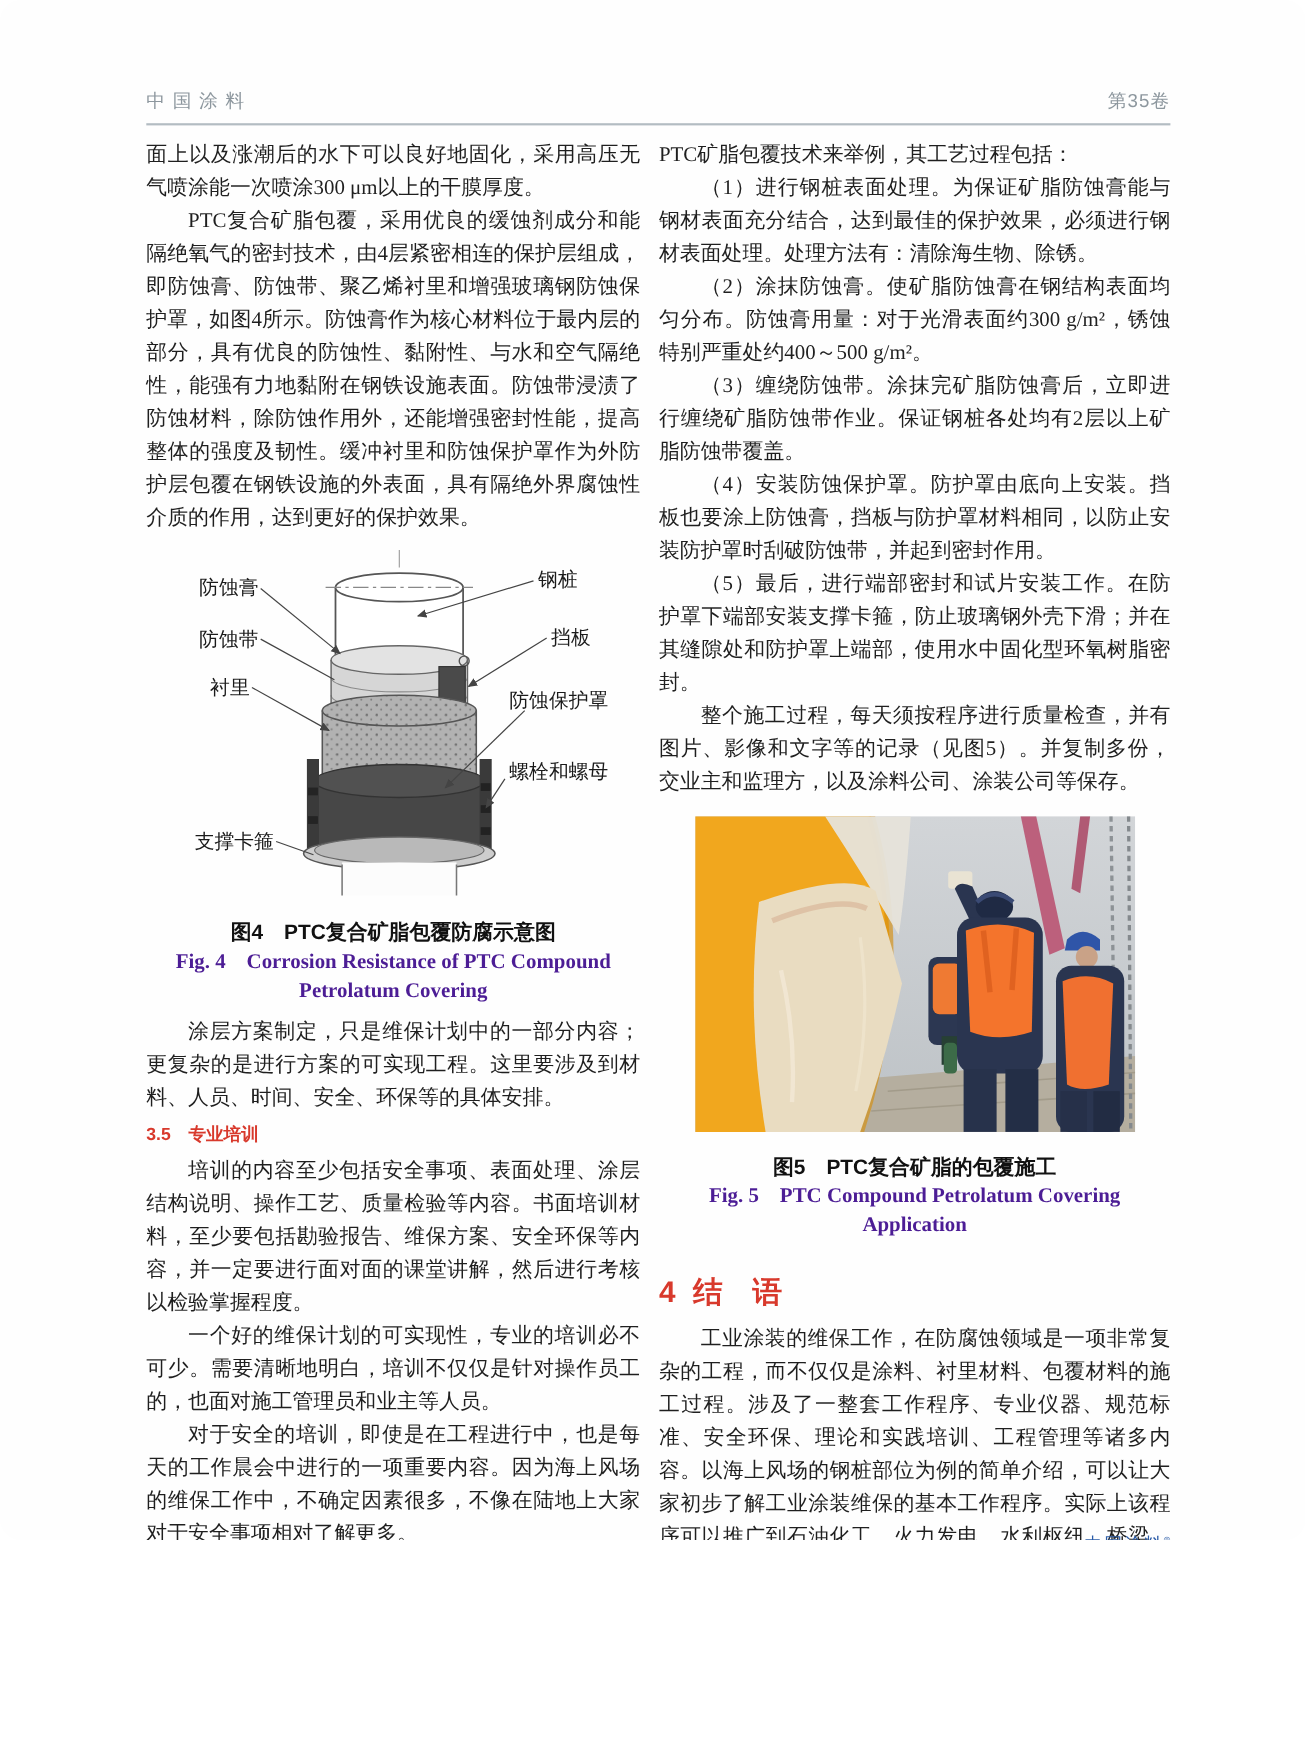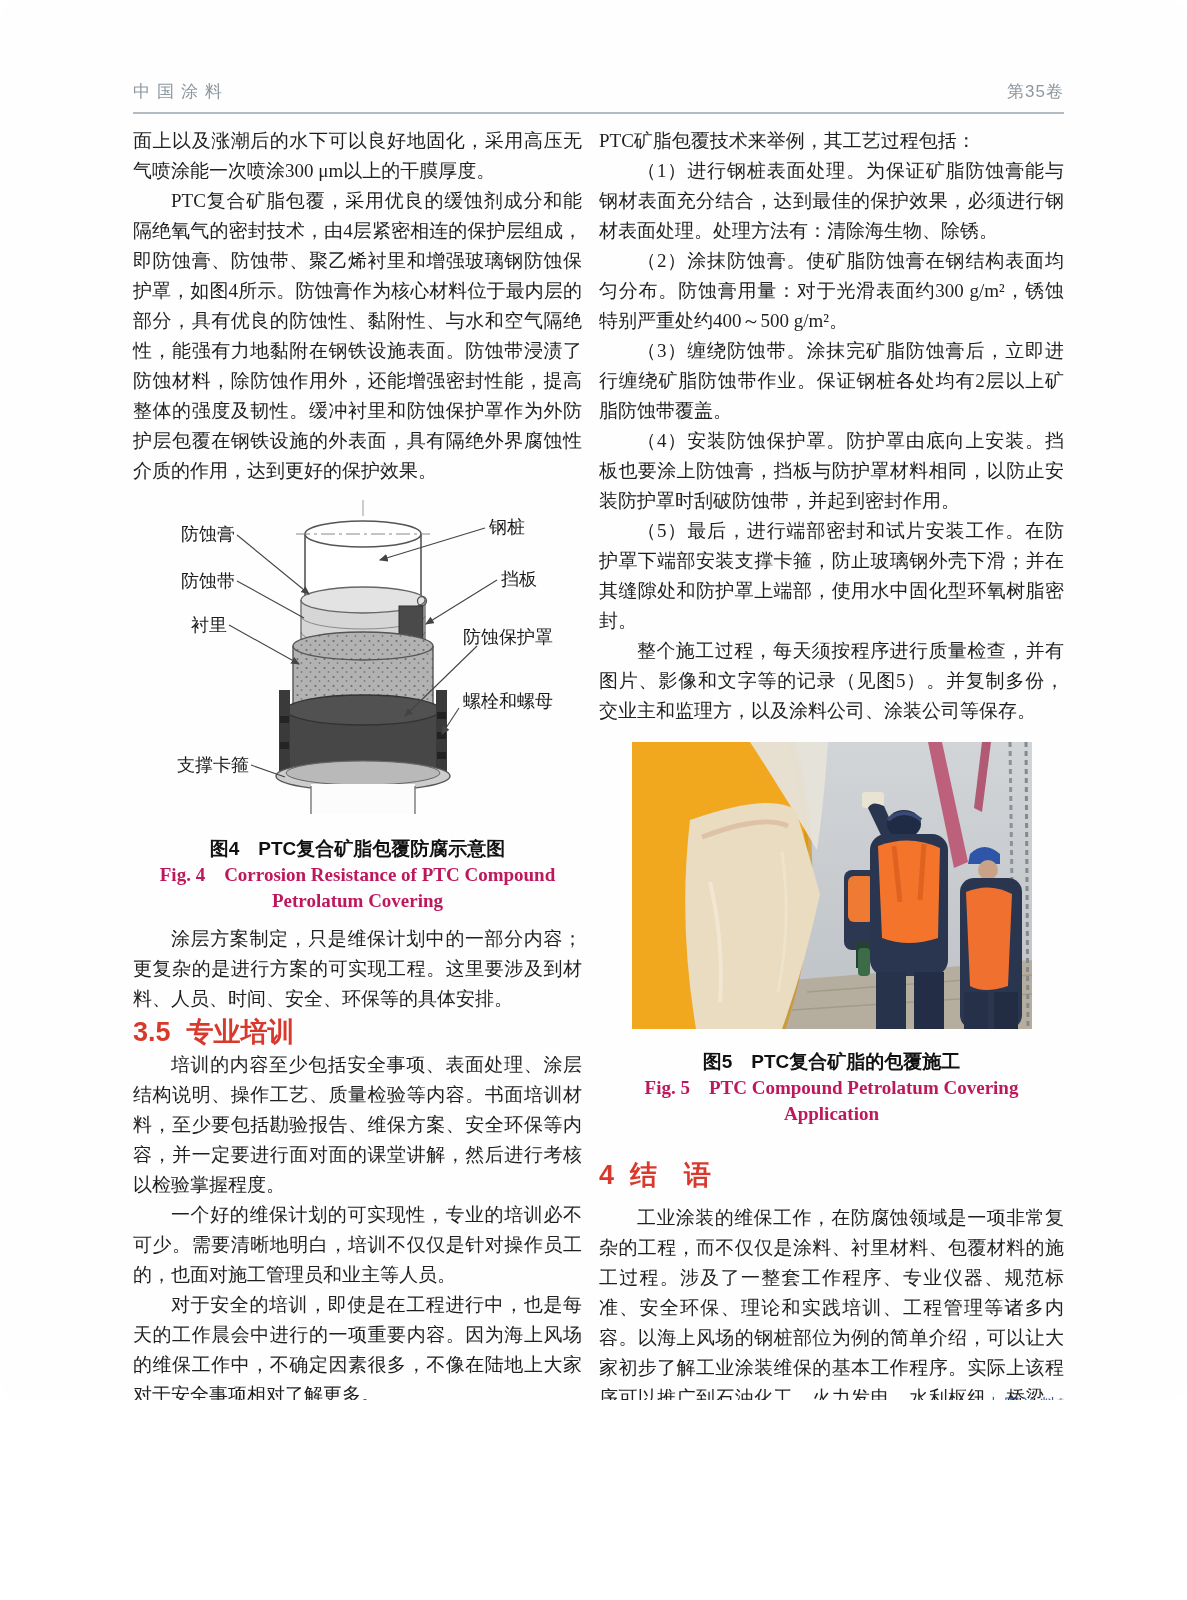--- a/index.html
+++ b/index.html
@@ -21,38 +21,38 @@
   .col-left  { left:133px; width:449px; }
   .col-right { left:599px; width:465px; }
   p.body {
     margin:0; font-size:19px; line-height:30px; text-align:justify;
     text-indent:2em; text-justify:inter-ideograph;
   }
   p.cont { text-indent:0; }
   
   .subhead {
     margin:3px 0 3px; color:#d8392c; font-family:"Liberation Sans", sans-serif;
-    font-weight:bold; font-size:27px; line-height:30px;
+    font-weight:bold; font-size:16px; line-height:30px;
   }
   .subhead .num { margin-right:16px; }
   .mainhead {
     margin:32px 0 12px; color:#d8392c; font-family:"Liberation Sans", sans-serif;
     font-weight:bold; font-size:27px; line-height:32px;
   }
   .mainhead .num { margin-right:16px; }
   
   .figure { margin:8px 0 10px; text-align:center; }
   .figure svg { display:block; margin:0 auto; }
   .cap-zh {
     font-family:"Liberation Sans", sans-serif; font-weight:bold;
     font-size:19px; line-height:26px; margin-top:20px; color:#111;
   }
   .cap-en {
     font-family:"Liberation Serif", serif; font-weight:bold;
-    font-size:19px; line-height:26px; color:#be185d;
+    font-size:19px; line-height:26px; color:#4c1d95;
   }
   .diagram-label { font-size:18px; fill:#1a1a1a; font-family:"Liberation Serif", serif; }
   
   .brand-logo {
     position:absolute; left:986px; top:1396px; width:92px;
     font-family:"Liberation Sans", sans-serif; color:#2b5ca8; text-align:left; line-height:1.1;
   }
   .brand-zh { font-size:16px; font-weight:normal; letter-spacing:2px; white-space:nowrap; }
   .brand-mark { font-size:8px; vertical-align:super; letter-spacing:0; }
   .brand-en { font-size:7.5px; letter-spacing:0.6px; font-weight:normal; margin-top:17px; }

